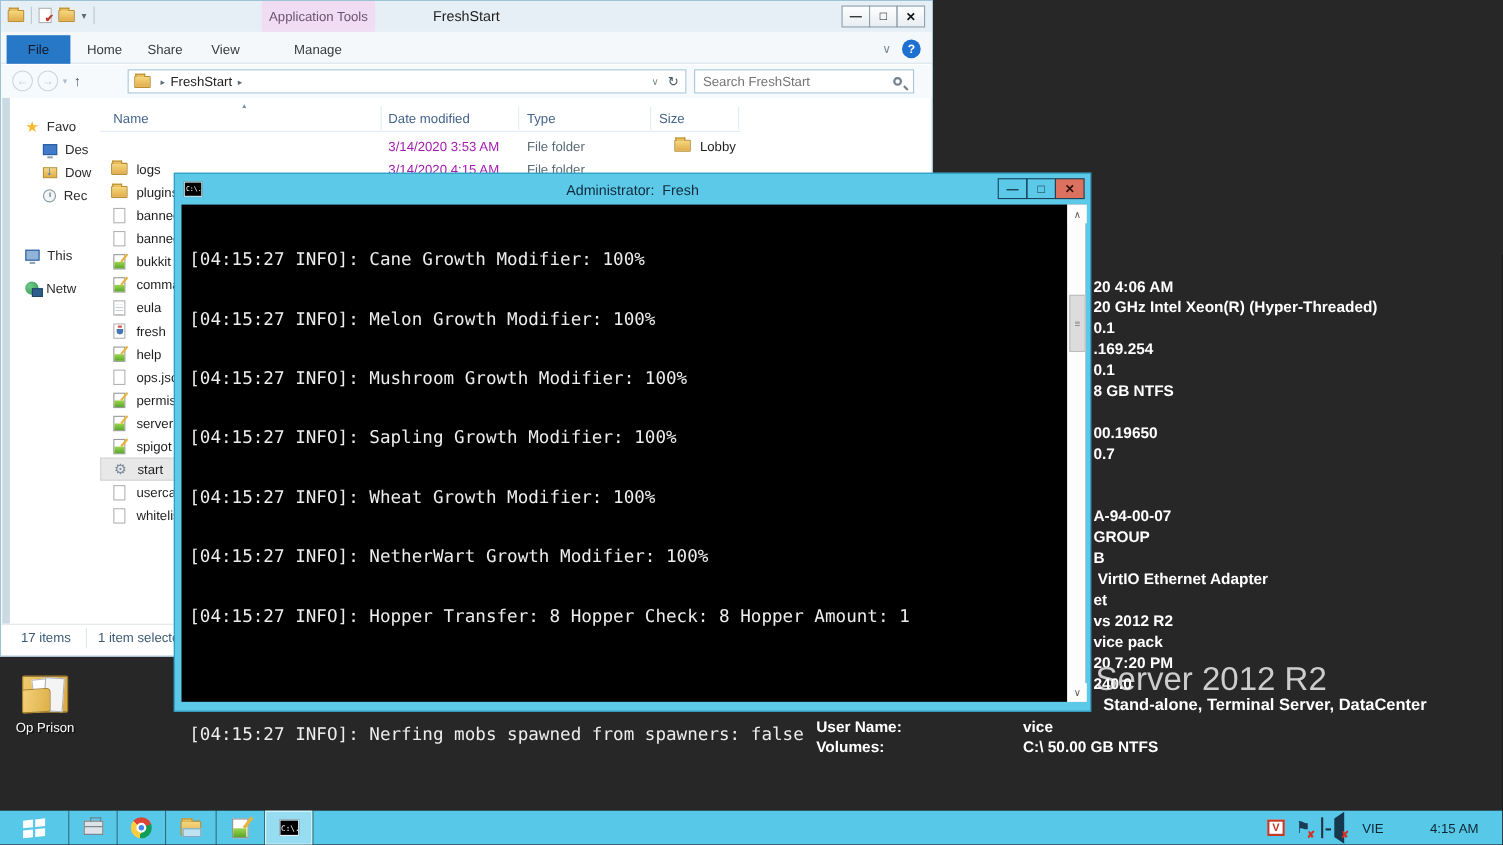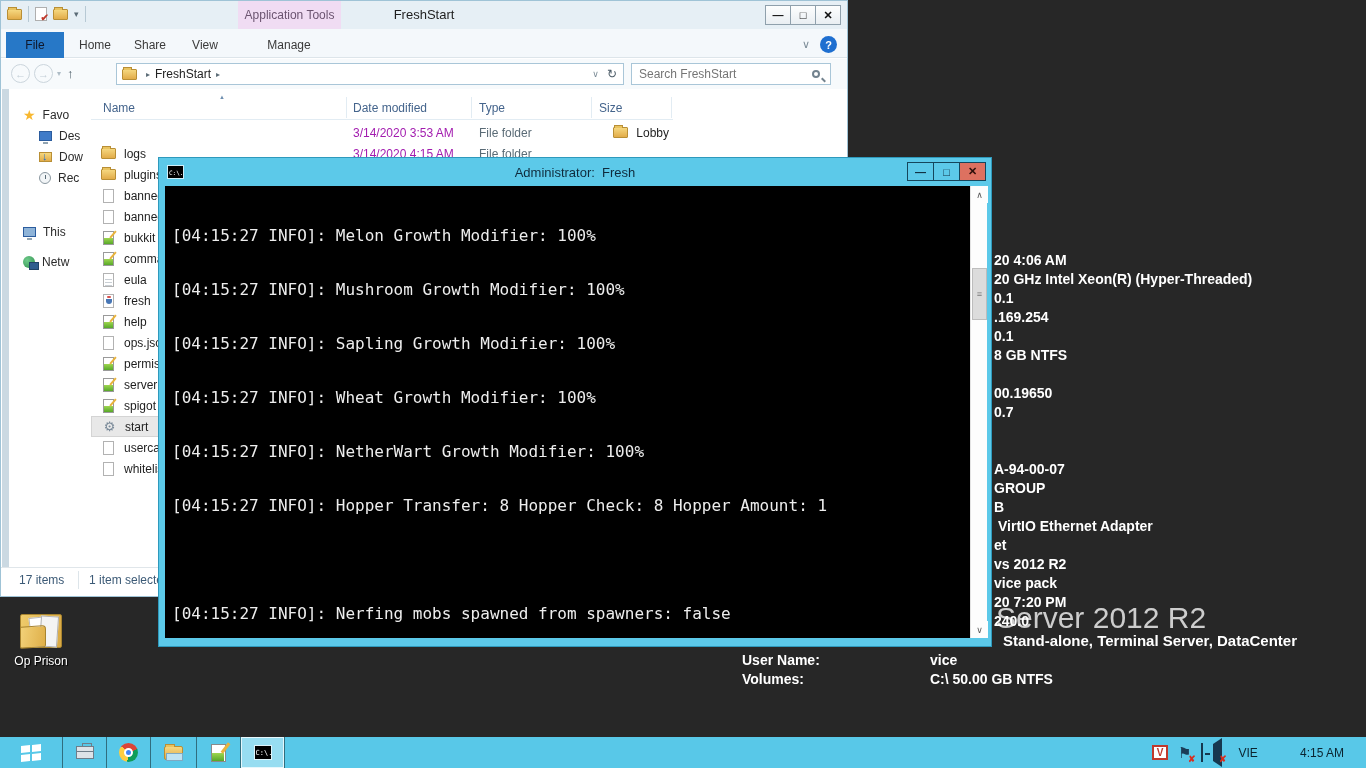--- a/index.html
+++ b/index.html
@@ -454,20 +454,21 @@
       <span class="cmdico">C:\.</span>
       <span class="con-title">Administrator:  Fresh</span>
       <span class="con-btns">
         <span class="con-btn">—</span>
         <span class="con-btn">□</span>
         <span class="con-btn close">✕</span>
       </span>
     </div>
     <div class="con-black">
       <div class="con-text">
+        <div class="cline">[04:15:27 INFO]: Cane Growth Modifier: 100%</div>
         <div class="cline">[04:15:27 INFO]: Melon Growth Modifier: 100%</div>
         <div class="cline">[04:15:27 INFO]: Mushroom Growth Modifier: 100%</div>
         <div class="cline">[04:15:27 INFO]: Sapling Growth Modifier: 100%</div>
         <div class="cline">[04:15:27 INFO]: Wheat Growth Modifier: 100%</div>
         <div class="cline">[04:15:27 INFO]: NetherWart Growth Modifier: 100%</div>
         <div class="cline">[04:15:27 INFO]: Hopper Transfer: 8 Hopper Check: 8 Hopper Amount: 1</div>
         <div class="cline"></div>
         <div class="cline">[04:15:27 INFO]: Nerfing mobs spawned from spawners: false</div>
         
         

